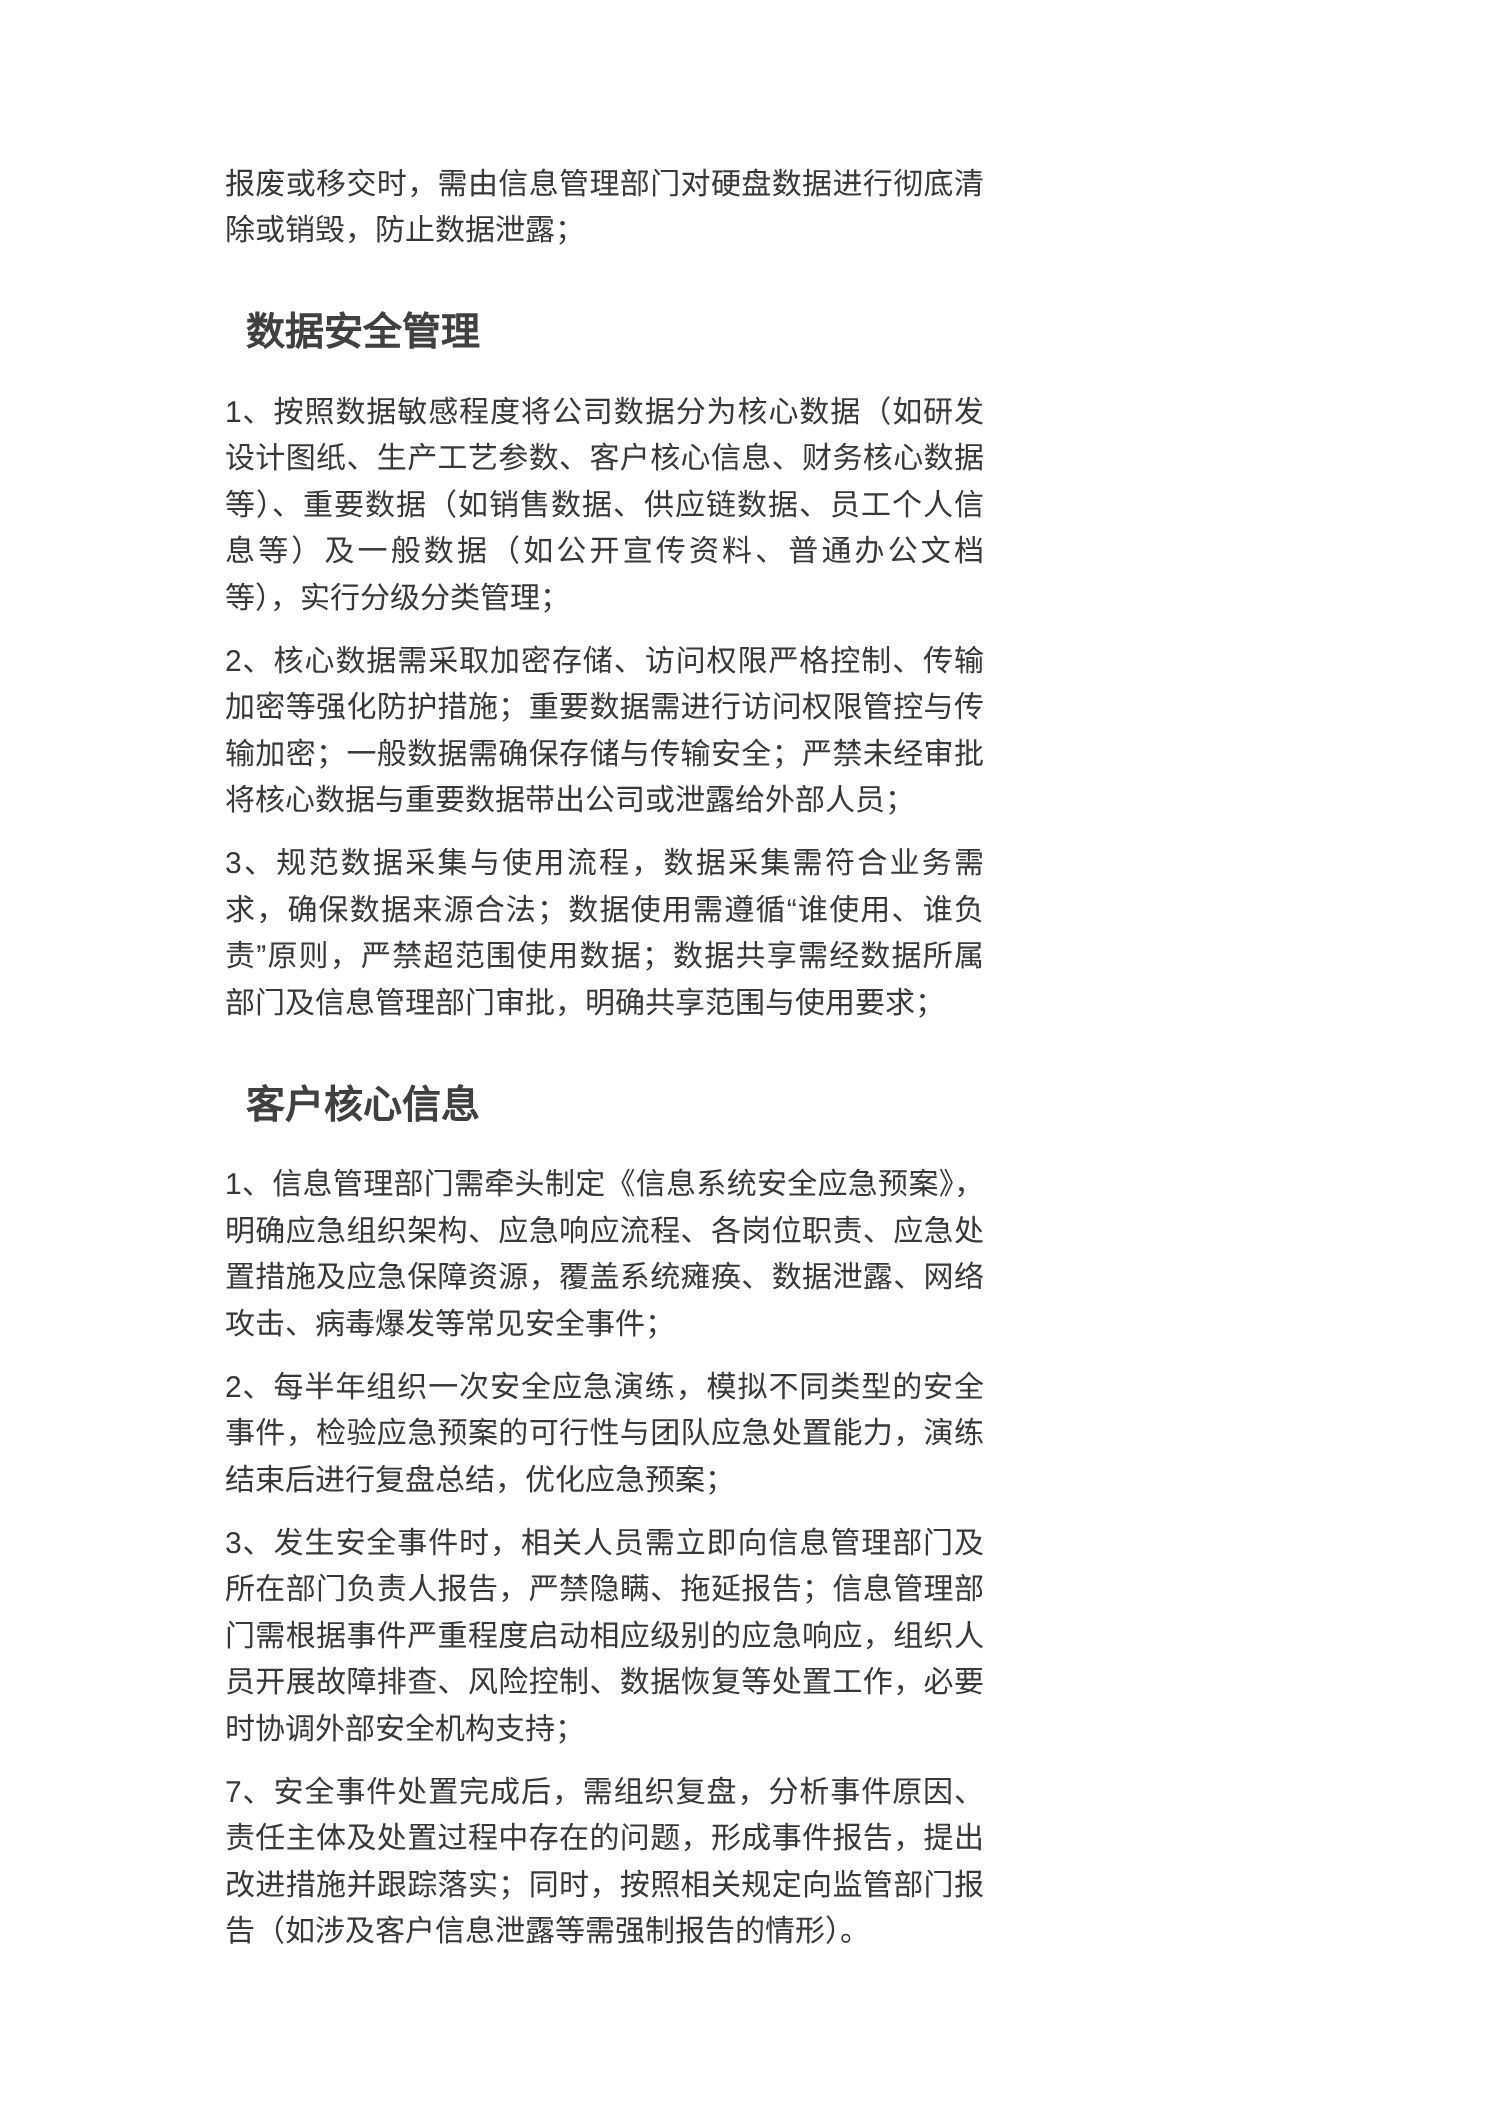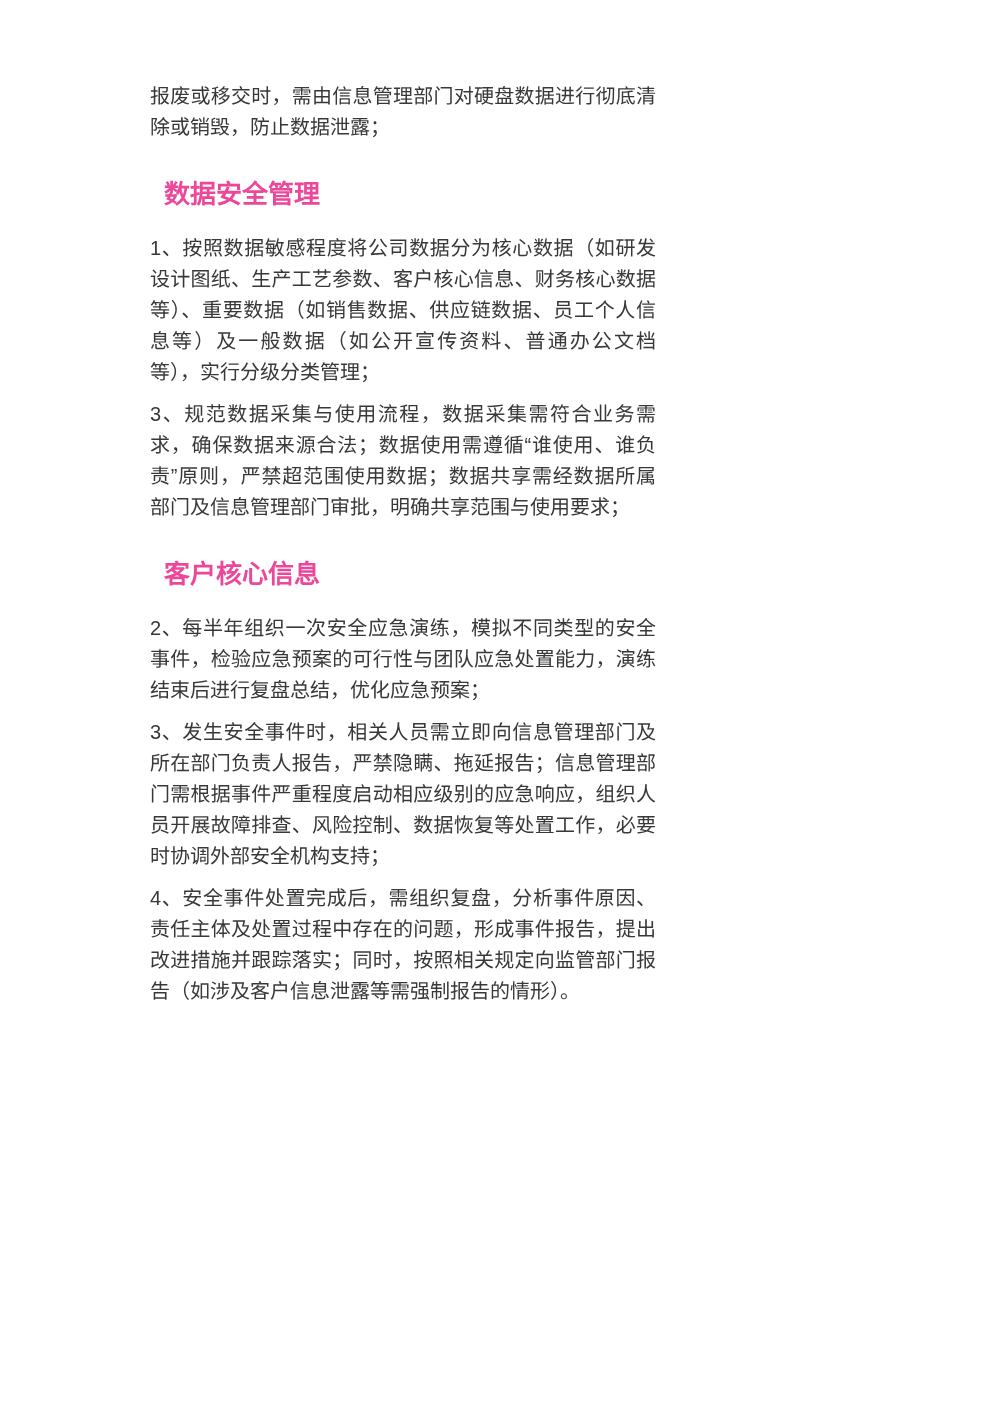--- a/index.html
+++ b/index.html
@@ -11,48 +11,50 @@
     width: 1000px;
     height: 1414px;
     font-family: "Liberation Sans", "DejaVu Sans", sans-serif;
     color: #383838;
     overflow: hidden;
   }
   .page {
     box-sizing: border-box;
     width: 804px;
     height: 1414px;
-    padding: 81px 148px 60px 150px;
+    padding: 108px 148px 60px 150px;
     background: #ffffff;
   }
   .para {
     margin: 0 0 11px 0;
     font-size: 20px;
     line-height: 31px;
     text-align: justify;
     color: #383838;
     word-break: break-all;
   }
   .section-heading {
     margin: 33px 0 21px 14px;
     font-size: 26px;
     line-height: 36px;
     font-weight: 700;
-    color: #ec4899;
+    color: #404040;
   }
 </style>
 </head>
 <body>
 
 <div class="page">
 
   <p class="para">报废或移交时，需由信息管理部门对硬盘数据进行彻底清除或销毁，防止数据泄露；</p>
 
   <h2 class="section-heading">数据安全管理</h2>
   <p class="para">1、按照数据敏感程度将公司数据分为核心数据（如研发设计图纸、生产工艺参数、客户核心信息、财务核心数据等）、重要数据（如销售数据、供应链数据、员工个人信息等）及一般数据（如公开宣传资料、普通办公文档等），实行分级分类管理；</p>
+  <p class="para">2、核心数据需采取加密存储、访问权限严格控制、传输加密等强化防护措施；重要数据需进行访问权限管控与传输加密；一般数据需确保存储与传输安全；严禁未经审批将核心数据与重要数据带出公司或泄露给外部人员；</p>
   <p class="para">3、规范数据采集与使用流程，数据采集需符合业务需求，确保数据来源合法；数据使用需遵循“谁使用、谁负责”原则，严禁超范围使用数据；数据共享需经数据所属部门及信息管理部门审批，明确共享范围与使用要求；</p>
 
   <h2 class="section-heading">客户核心信息</h2>
+  <p class="para">1、信息管理部门需牵头制定《信息系统安全应急预案》，明确应急组织架构、应急响应流程、各岗位职责、应急处置措施及应急保障资源，覆盖系统瘫痪、数据泄露、网络攻击、病毒爆发等常见安全事件；</p>
   <p class="para">2、每半年组织一次安全应急演练，模拟不同类型的安全事件，检验应急预案的可行性与团队应急处置能力，演练结束后进行复盘总结，优化应急预案；</p>
   <p class="para">3、发生安全事件时，相关人员需立即向信息管理部门及所在部门负责人报告，严禁隐瞒、拖延报告；信息管理部门需根据事件严重程度启动相应级别的应急响应，组织人员开展故障排查、风险控制、数据恢复等处置工作，必要时协调外部安全机构支持；</p>
-  <p class="para">4、安全事件处置完成后，需组织复盘，分析事件原因、责任主体及处置过程中存在的问题，形成事件报告，提出改进措施并跟踪落实；同时，按照相关规定向监管部门报告（如涉及客户信息泄露等需强制报告的情形）。</p>
+  <p class="para">7、安全事件处置完成后，需组织复盘，分析事件原因、责任主体及处置过程中存在的问题，形成事件报告，提出改进措施并跟踪落实；同时，按照相关规定向监管部门报告（如涉及客户信息泄露等需强制报告的情形）。</p>
 
 </div>
 
 </body></html>

